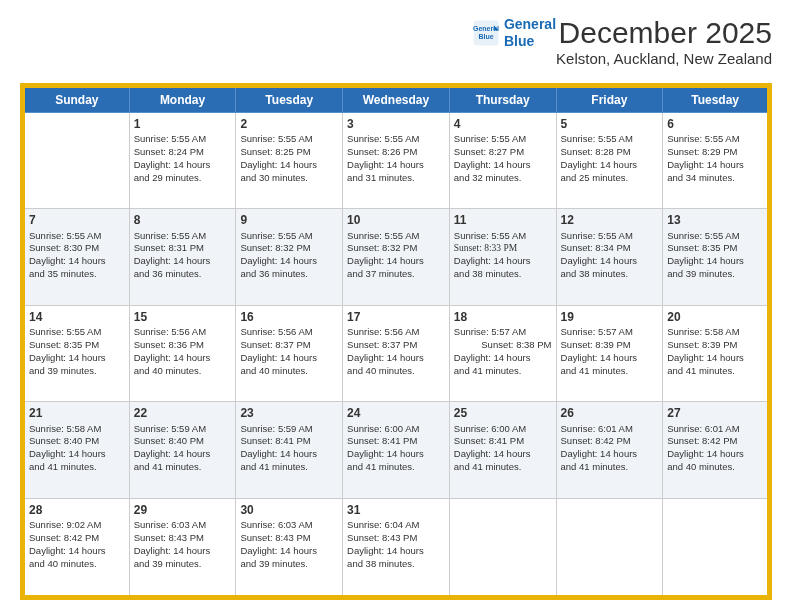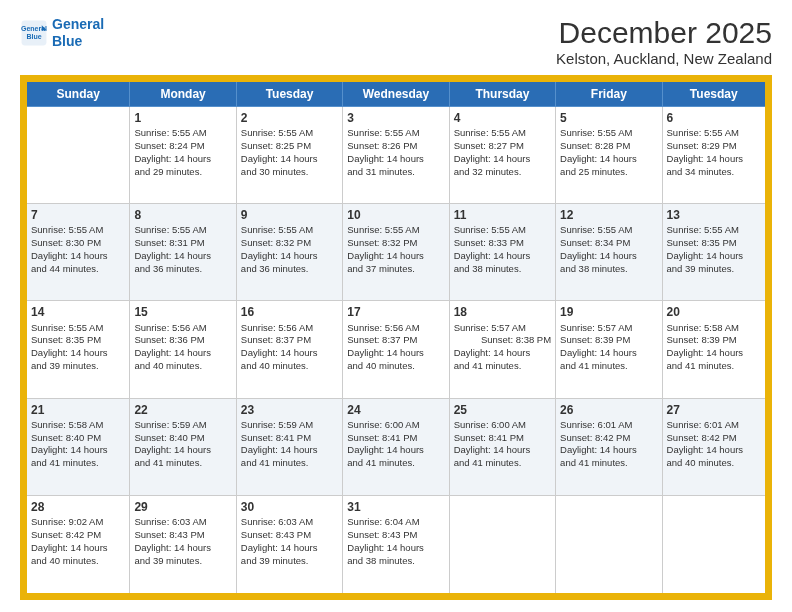--- a/index.html
+++ b/index.html
@@ -12,23 +12,23 @@
     }
     .page {
       width: 792px;
       height: 612px;
       padding: 16px 20px 12px 20px;
       display: flex;
       flex-direction: column;
     }
     .header {
       display: flex;
-      justify-content: space-between;
+      justify-content: flex-end;
       align-items: flex-start;
-      margin-bottom: 8px;
+      margin-bottom: 16px;
     }
     .logo {
       display: flex;
       align-items: center;
       gap: 4px;
     }
     .logo-text {
       font-size: 14px;
       line-height: 1.2;
       color: #333;
@@ -48,21 +48,21 @@
       font-size: 30px;
       font-weight: normal;
       color: #333;
     }
     .location {
       font-size: 15px;
       color: #333;
     }
     .calendar {
       flex: 1;
-      border: 7px solid #eab308;
+      border: 5px solid #eab308;
       border-collapse: collapse;
       width: 100%;
       table-layout: fixed;
     }
     .calendar th {
       background-color: #2a6db5;
       color: #fff;
       font-size: 12px;
       font-weight: bold;
       text-align: center;
@@ -170,21 +170,21 @@
             <span style="display: block;">Daylight: 14 hours</span>
             <span style="display: block;">and 34 minutes.</span>
           </td>
         </tr>
         <tr class="row-shaded">
           <td>
             <span class="day-num">7</span>
             <span style="display: block;">Sunrise: 5:55 AM</span>
             <span style="display: block;">Sunset: 8:30 PM</span>
             <span style="display: block;">Daylight: 14 hours</span>
-            <span style="display: block;">and 44 minutes.</span>
+            <span style="display: block;">and 35 minutes.</span>
           </td>
           <td>
             <span class="day-num">8</span>
             <span style="display: block;">Sunrise: 5:55 AM</span>
             <span style="display: block;">Sunset: 8:31 PM</span>
             <span style="display: block;">Daylight: 14 hours</span>
             <span style="display: block;">and 36 minutes.</span>
           </td>
           <td>
             <span class="day-num">9</span>
@@ -196,21 +196,21 @@
           <td>
             <span class="day-num">10</span>
             <span style="display: block;">Sunrise: 5:55 AM</span>
             <span style="display: block;">Sunset: 8:32 PM</span>
             <span style="display: block;">Daylight: 14 hours</span>
             <span style="display: block;">and 37 minutes.</span>
           </td>
           <td>
             <span class="day-num">11</span>
             <span style="display: block;">Sunrise: 5:55 AM</span>
-            <span style="display: block;">Sunset: 8:33 PM</span>
+            <span style="display: block; font-family: Liberation Serif, serif;">Sunset: 8:33 PM</span>
             <span style="display: block;">Daylight: 14 hours</span>
             <span style="display: block;">and 38 minutes.</span>
           </td>
           <td>
             <span class="day-num">12</span>
             <span style="display: block;">Sunrise: 5:55 AM</span>
             <span style="display: block;">Sunset: 8:34 PM</span>
             <span style="display: block;">Daylight: 14 hours</span>
             <span style="display: block;">and 38 minutes.</span>
           </td>

